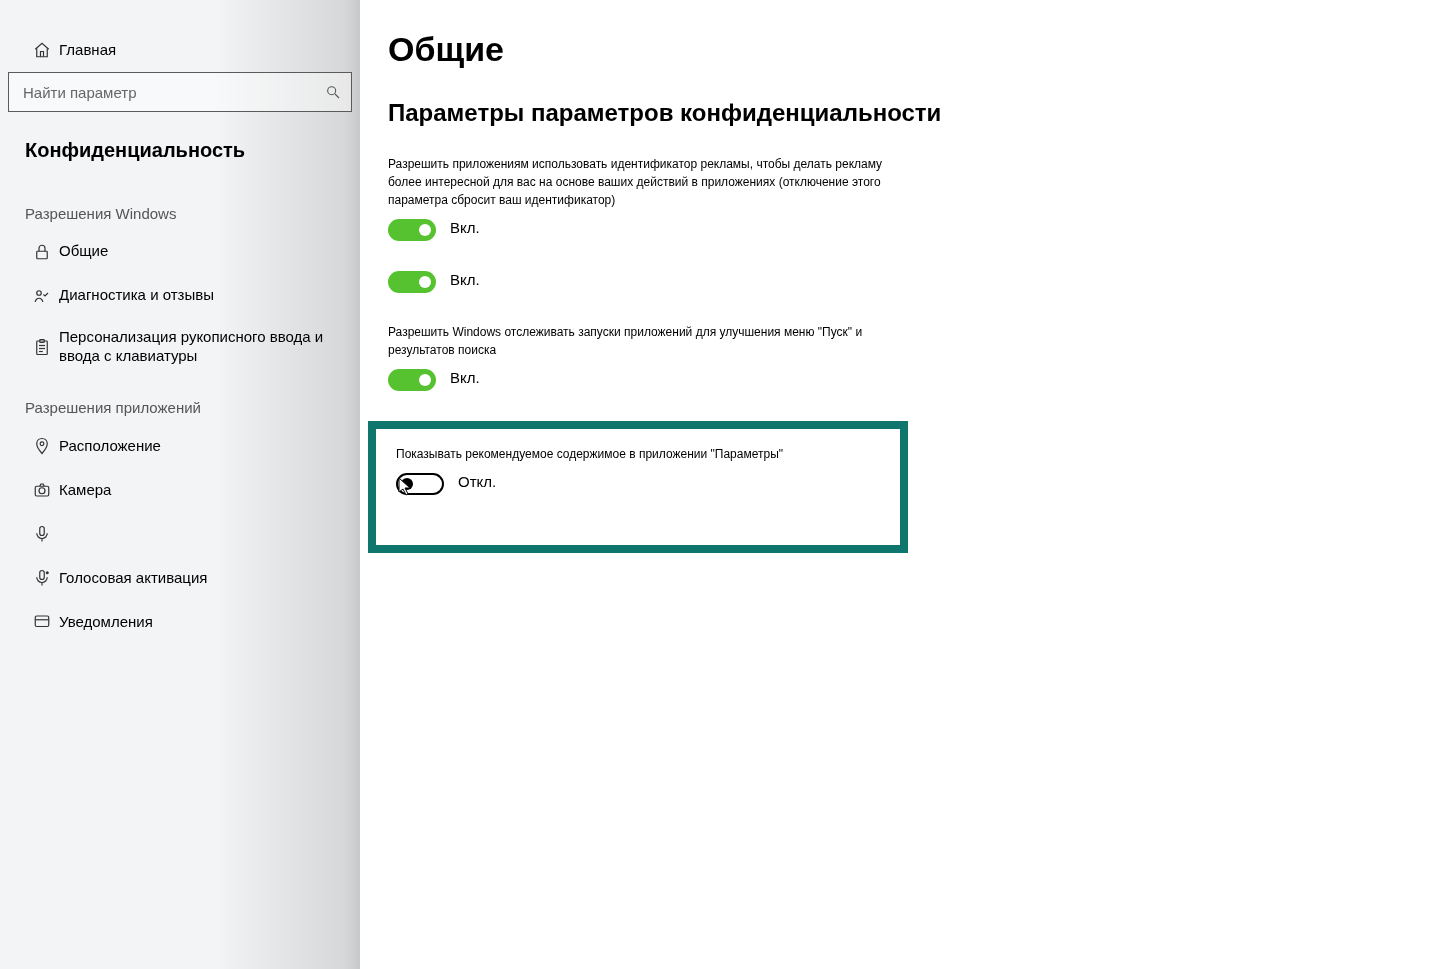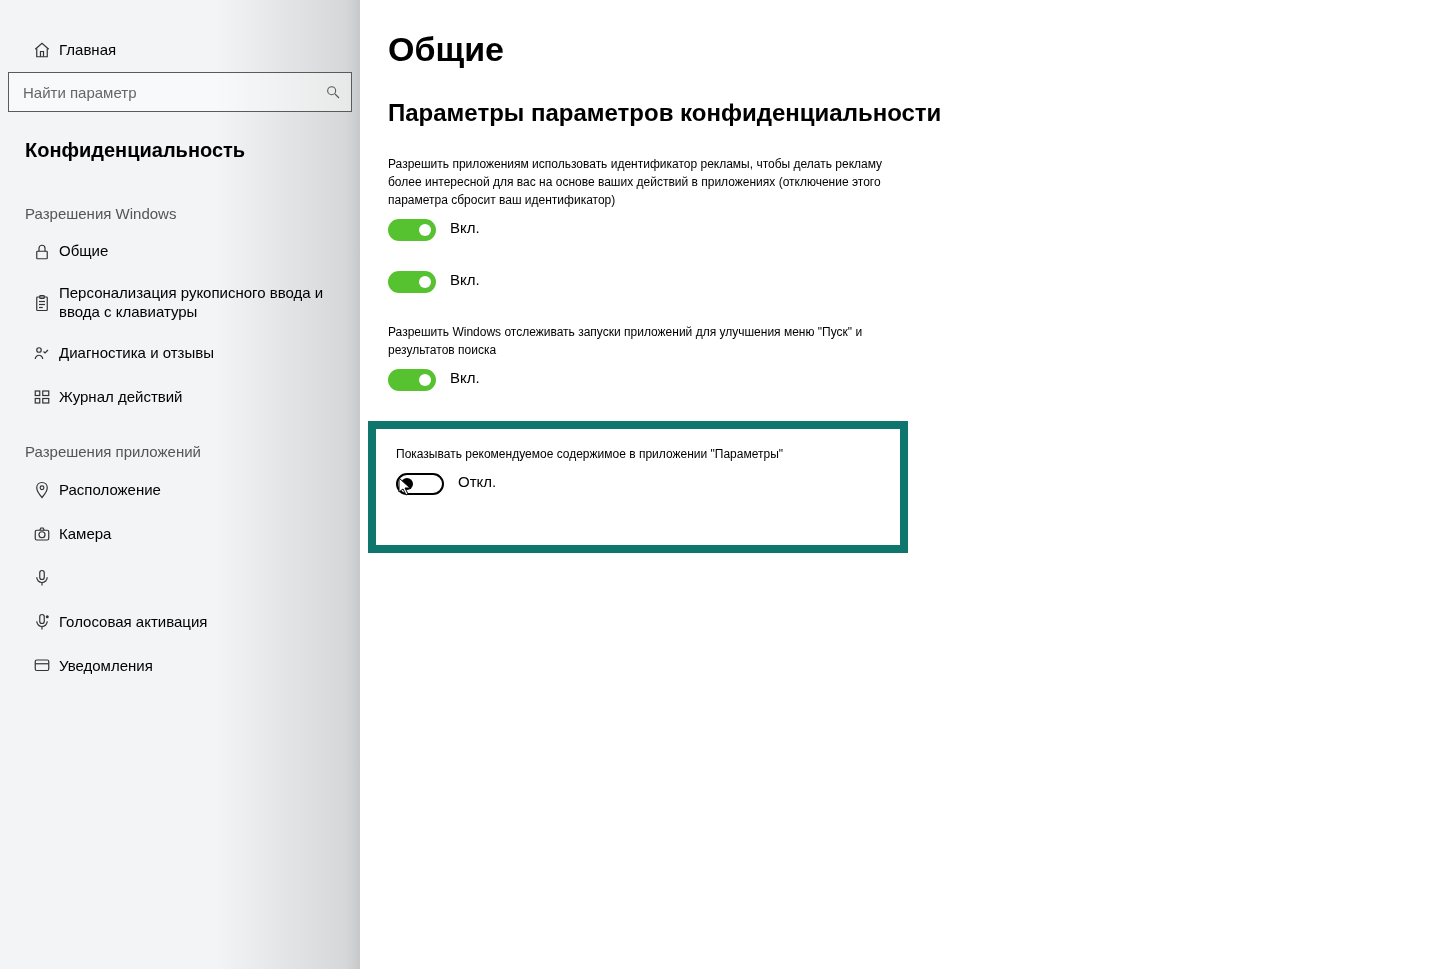--- a/index.html
+++ b/index.html
@@ -206,52 +206,41 @@
             <path d="M8 11 V7 a4 4 0 0 1 8 0 V11"></path>
         </svg>
       </span>
       <span class="label">Общие</span>
     </div>
 
 
     <div class="sidebar-row">
       <span class="icon">
         <svg width="18" height="18" viewBox="0 0 24 24" fill="none" stroke-width="1.6">
+          <circle cx="8" cy="8" r="3"></circle>
+            <path d="M3 20c0-3 3-5 5-5s5 2 5 5"></path>
+          <path d="M14 10l2 2 4-4"></path>
+        </svg>
+      </span>
+      <span class="label">Диагностика и отзывы</span>
+    </div>
+
+    <div class="sidebar-row">
+      <span class="icon">
+        <svg width="18" height="18" viewBox="0 0 24 24" fill="none" stroke-width="1.6">
           <rect x="5" y="4" width="14" height="18" rx="1"></rect>
             <rect x="9" y="2" width="6" height="4" rx="1"></rect>
           <line x1="8" y1="10" x2="16" y2="10"></line>
             <line x1="8" y1="14" x2="16" y2="14"></line>
             <line x1="8" y1="18" x2="13" y2="18"></line>
         </svg>
       </span>
       <span class="label">Персонализация рукописного ввода и ввода с клавиатуры</span>
     </div>
 
-    <div class="sidebar-row">
-      <span class="icon">
-        <svg width="18" height="18" viewBox="0 0 24 24" fill="none" stroke-width="1.6">
-          <circle cx="8" cy="8" r="3"></circle>
-            <path d="M3 20c0-3 3-5 5-5s5 2 5 5"></path>
-          <path d="M14 10l2 2 4-4"></path>
-        </svg>
-      </span>
-      <span class="label">Диагностика и отзывы</span>
-    </div>
-
-    <div class="sidebar-row">
-      <span class="icon">
-        <svg width="18" height="18" viewBox="0 0 24 24" fill="none" stroke-width="1.6">
-          <rect x="3" y="4" width="6" height="6"></rect>
-            <rect x="3" y="14" width="6" height="6"></rect>
-          <rect x="13" y="4" width="8" height="6"></rect>
-            <rect x="13" y="14" width="8" height="6"></rect>
-        </svg>
-      </span>
-      <span class="label">Журнал действий</span>
-    </div>
 
     <div class="sidebar-row heading">
       <span class="label">Разрешения приложений</span>
     </div>
 
     <div class="sidebar-row">
       <span class="icon">
         <svg width="18" height="18" viewBox="0 0 24 24" fill="none" stroke-width="1.6">
           <path d="M12 2 C8 2 5 5 5 9 c0 5 7 13 7 13 s7-8 7-13 c0-4-3-7-7-7z"></path>
             <circle cx="12" cy="9" r="2.5"></circle>

